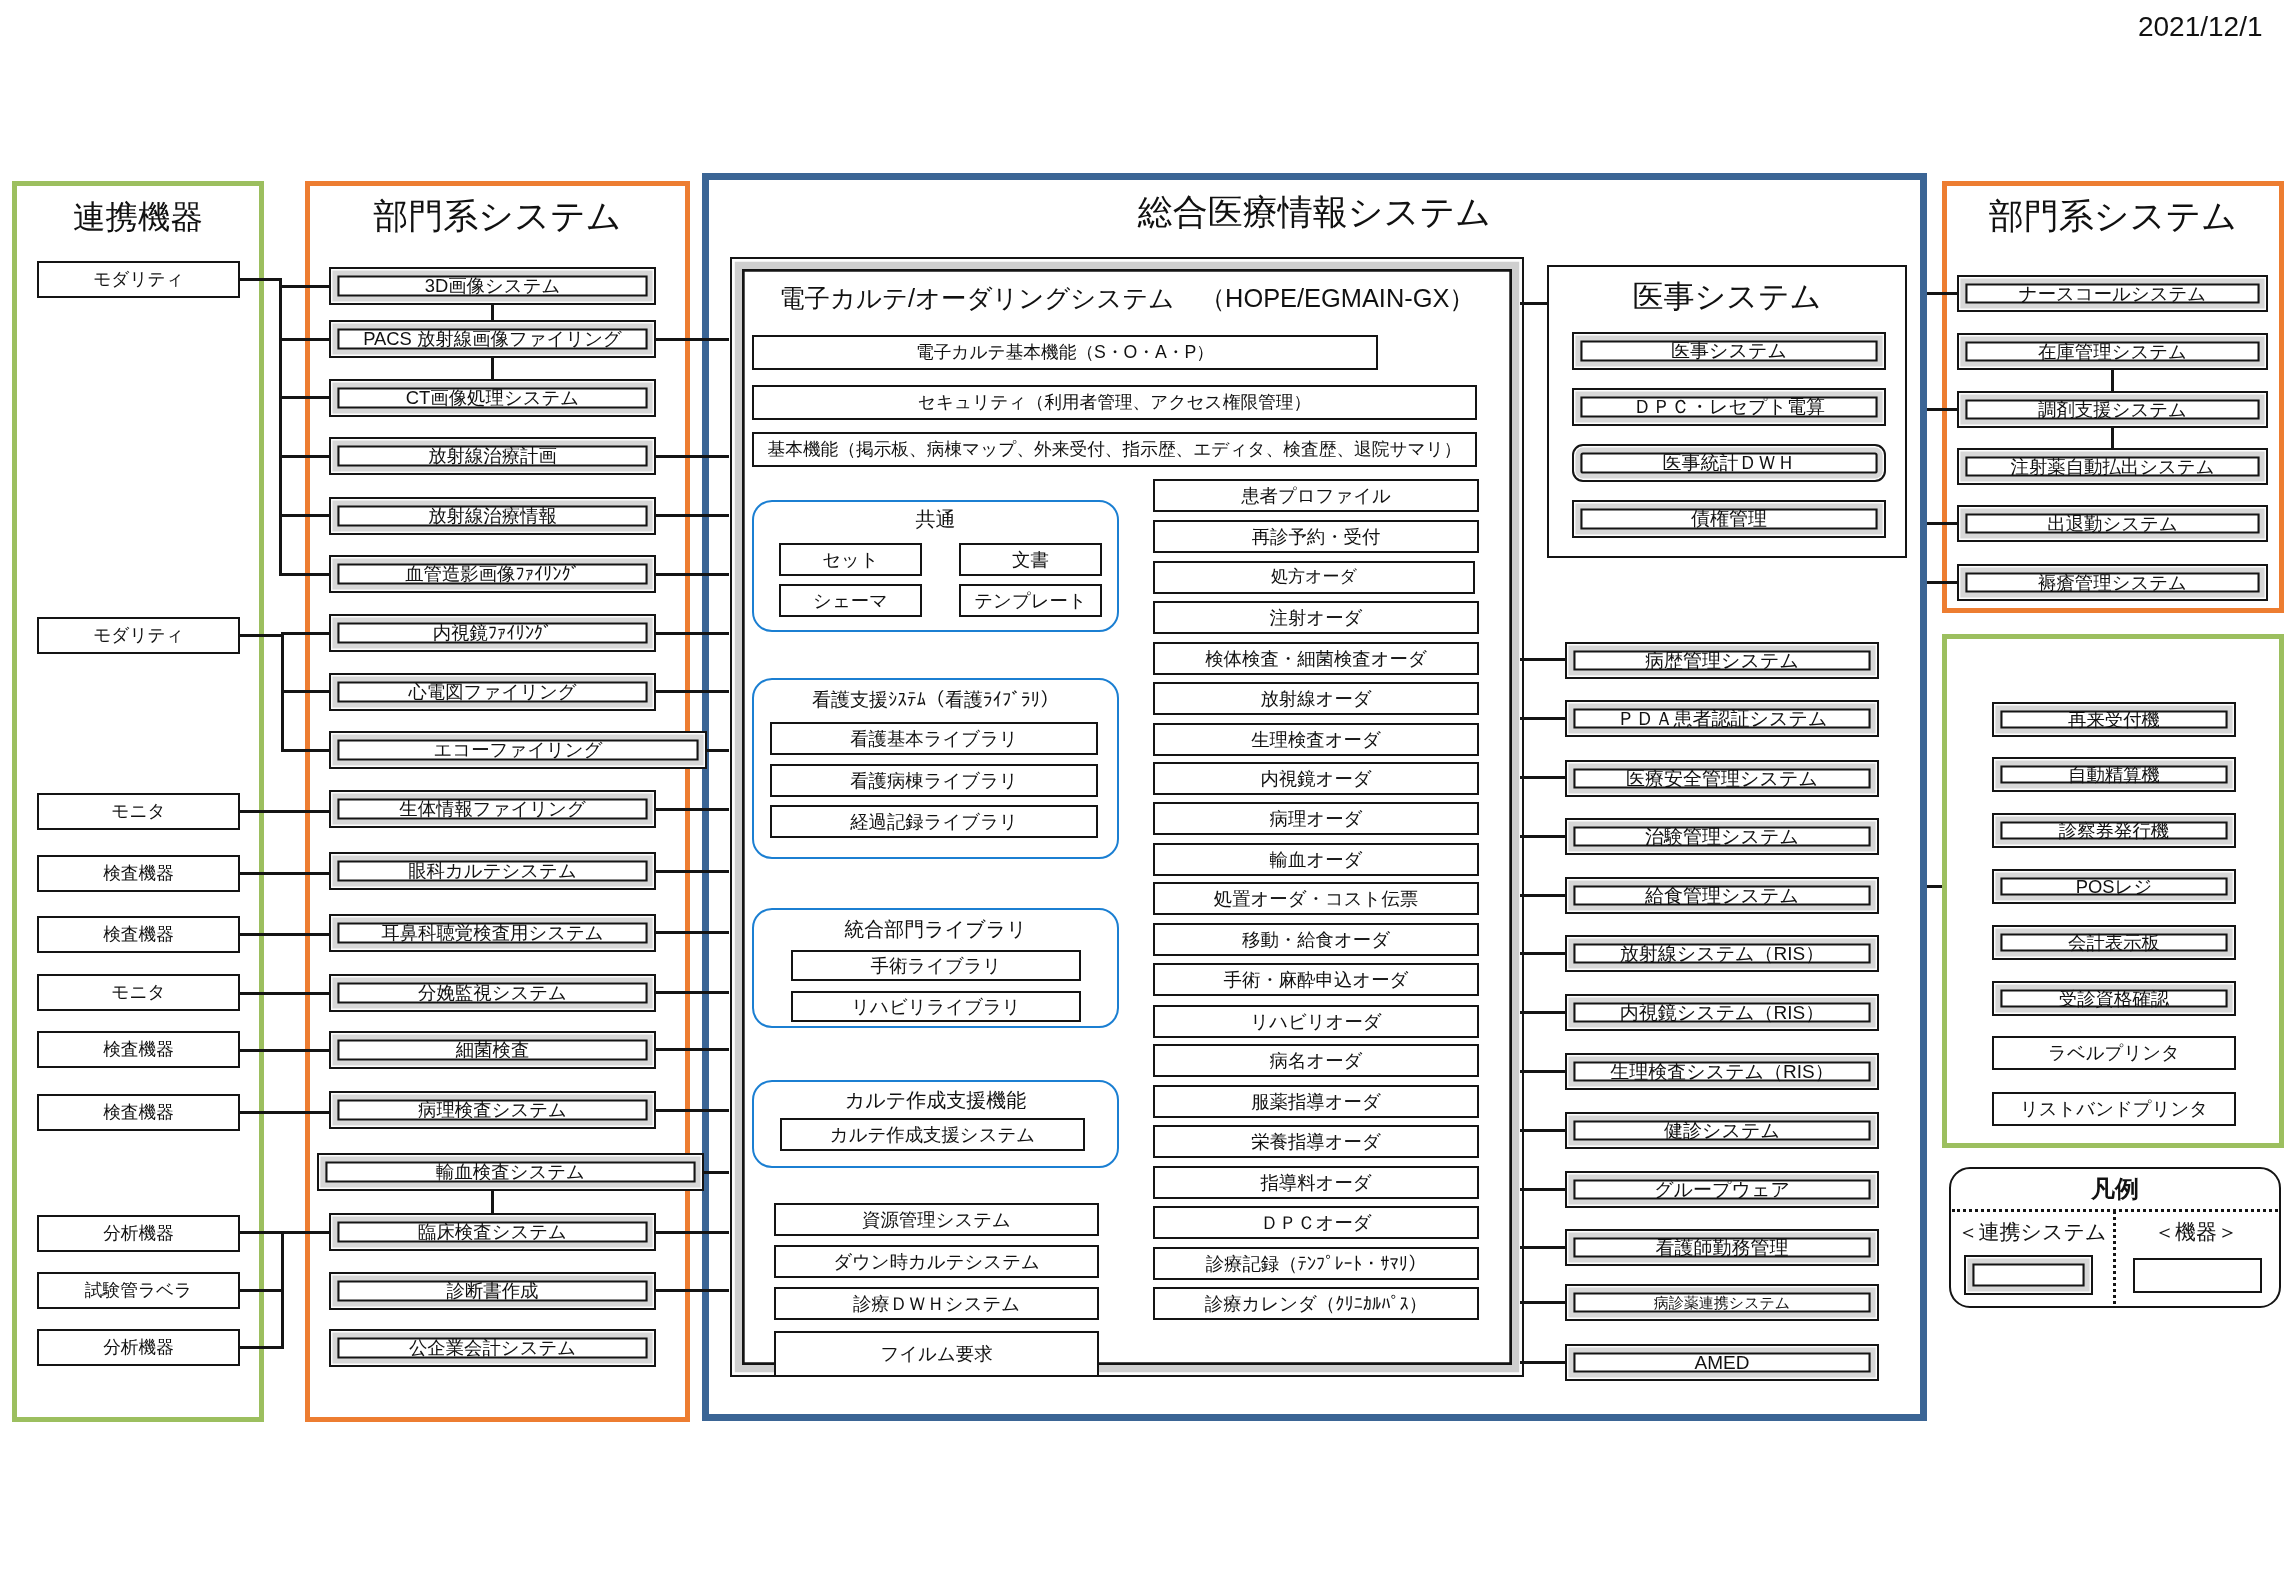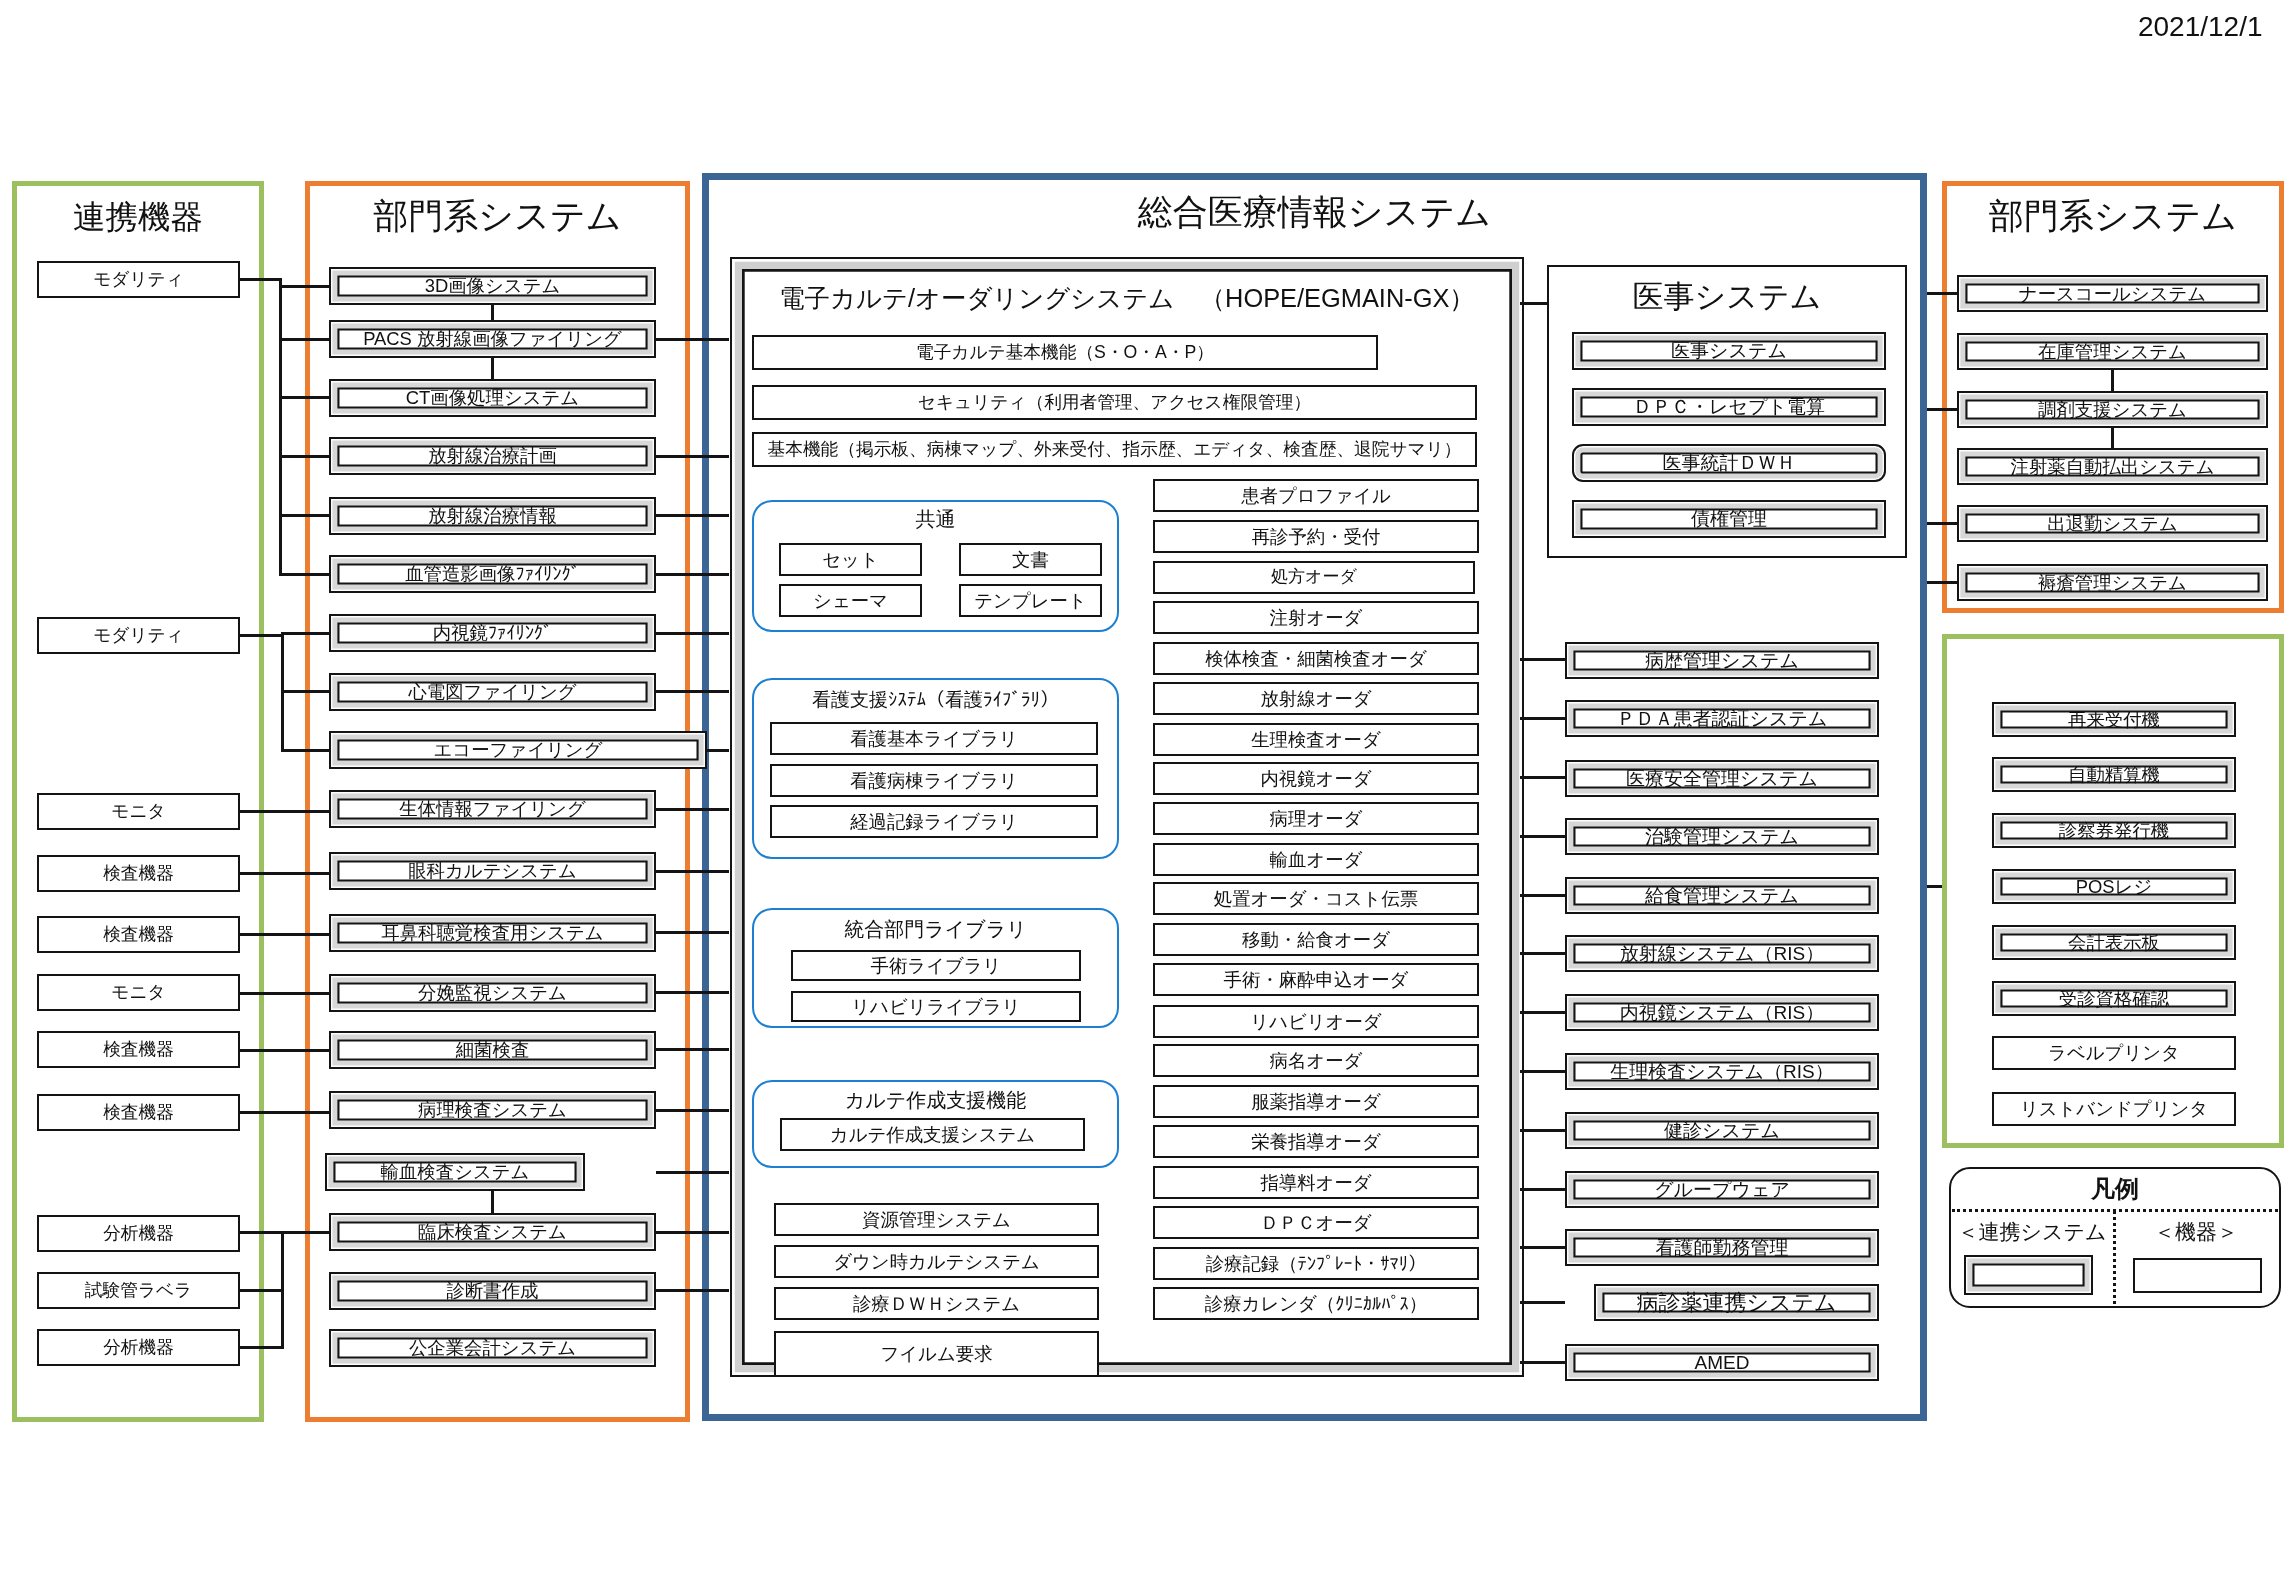--- a/index.html
+++ b/index.html
@@ -155,21 +155,21 @@
       <div class="node bevel" style="left: 329px; top: 555px; width: 327px; height: 38px; font-size: 18.4px;">血管造影画像ﾌｧｲﾘﾝｸﾞ</div>
       <div class="node bevel" style="left: 329px; top: 614px; width: 327px; height: 38px; font-size: 18.4px;">内視鏡ﾌｧｲﾘﾝｸﾞ</div>
       <div class="node bevel" style="left: 329px; top: 673px; width: 327px; height: 38px; font-size: 18.4px;">心電図ファイリング</div>
       <div class="node bevel" style="left: 329px; top: 731px; width: 378px; height: 38px; font-size: 18.4px;">エコーファイリング</div>
       <div class="node bevel" style="left: 329px; top: 790px; width: 327px; height: 38px; font-size: 18.4px;">生体情報ファイリング</div>
       <div class="node bevel" style="left: 329px; top: 852px; width: 327px; height: 38px; font-size: 18.4px;">眼科カルテシステム</div>
       <div class="node bevel" style="left: 329px; top: 914px; width: 327px; height: 38px; font-size: 18.4px;">耳鼻科聴覚検査用システム</div>
       <div class="node bevel" style="left: 329px; top: 974px; width: 327px; height: 38px; font-size: 18.4px;">分娩監視システム</div>
       <div class="node bevel" style="left: 329px; top: 1031px; width: 327px; height: 38px; font-size: 18.4px;">細菌検査</div>
       <div class="node bevel" style="left: 329px; top: 1091px; width: 327px; height: 38px; font-size: 18.4px;">病理検査システム</div>
-      <div class="node bevel" style="left: 325px; top: 1153px; width: 260px; height: 38px; font-size: 18.4px;">輸血検査システム</div>
+      <div class="node bevel" style="left: 317px; top: 1153px; width: 387px; height: 38px; font-size: 18.4px;">輸血検査システム</div>
       <div class="node bevel" style="left: 329px; top: 1213px; width: 327px; height: 38px; font-size: 18.4px;">臨床検査システム</div>
       <div class="node bevel" style="left: 329px; top: 1272px; width: 327px; height: 38px; font-size: 18.4px;">診断書作成</div>
       <div class="node bevel" style="left: 329px; top: 1329px; width: 327px; height: 38px; font-size: 18.4px;">公企業会計システム</div>
       <div class="node flat" style="left: 752px; top: 335px; width: 626px; height: 35px; font-size: 17.7px;">電子カルテ基本機能（S・O・A・P）</div>
       <div class="node flat" style="left: 752px; top: 385px; width: 725px; height: 35px; font-size: 17.7px;">セキュリティ（利用者管理、アクセス権限管理）</div>
       <div class="node flat" style="left: 752px; top: 432px; width: 725px; height: 35px; font-size: 17.7px;">基本機能（掲示板、病棟マップ、外来受付、指示歴、エディタ、検査歴、退院サマリ）</div>
       <div class="node flat" style="left: 774px; top: 1203px; width: 325px; height: 32.5px; font-size: 18.4px;">資源管理システム</div>
       <div class="node flat" style="left: 774px; top: 1245px; width: 325px; height: 32.5px; font-size: 18.4px;">ダウン時カルテシステム</div>
       <div class="node flat" style="left: 774px; top: 1287px; width: 325px; height: 32.5px; font-size: 18.4px;">診療ＤＷＨシステム</div>
       <div class="node flat" style="left: 774px; top: 1331px; width: 325px; height: 46px; font-size: 18.4px;">フイルム要求</div>
@@ -202,21 +202,21 @@
       <div class="node bevel" style="left: 1565px; top: 700px; width: 314px; height: 37px; font-size: 19px;">ＰＤＡ患者認証システム</div>
       <div class="node bevel" style="left: 1565px; top: 760px; width: 314px; height: 37px; font-size: 19px;">医療安全管理システム</div>
       <div class="node bevel" style="left: 1565px; top: 818px; width: 314px; height: 37px; font-size: 19px;">治験管理システム</div>
       <div class="node bevel" style="left: 1565px; top: 877px; width: 314px; height: 37px; font-size: 19px;">給食管理システム</div>
       <div class="node bevel" style="left: 1565px; top: 935px; width: 314px; height: 37px; font-size: 19px;">放射線システム（RIS）</div>
       <div class="node bevel" style="left: 1565px; top: 994px; width: 314px; height: 37px; font-size: 19px;">内視鏡システム（RIS）</div>
       <div class="node bevel" style="left: 1565px; top: 1053px; width: 314px; height: 37px; font-size: 19px;">生理検査システム（RIS）</div>
       <div class="node bevel" style="left: 1565px; top: 1112px; width: 314px; height: 37px; font-size: 19px;">健診システム</div>
       <div class="node bevel" style="left: 1565px; top: 1171px; width: 314px; height: 37px; font-size: 19px;">グループウェア</div>
       <div class="node bevel" style="left: 1565px; top: 1229px; width: 314px; height: 37px; font-size: 19px;">看護師勤務管理</div>
-      <div class="node bevel" style="left: 1565px; top: 1284px; width: 285px; height: 37px; font-size: 22px; margin-left: 29px;">病診薬連携システム</div>
+      <div class="node bevel" style="left: 1565px; top: 1284px; width: 314px; height: 37px; font-size: 15px;">病診薬連携システム</div>
       <div class="node bevel" style="left: 1565px; top: 1344px; width: 314px; height: 37px; font-size: 19px;">AMED</div>
       <div class="node bevel" style="left: 1957px; top: 275px; width: 311px; height: 37px; font-size: 18.4px;">ナースコールシステム</div>
       <div class="node bevel" style="left: 1957px; top: 333px; width: 311px; height: 37px; font-size: 18.4px;">在庫管理システム</div>
       <div class="node bevel" style="left: 1957px; top: 391px; width: 311px; height: 37px; font-size: 18.4px;">調剤支援システム</div>
       <div class="node bevel" style="left: 1957px; top: 448px; width: 311px; height: 37px; font-size: 18.4px;">注射薬自動払出システム</div>
       <div class="node bevel" style="left: 1957px; top: 505px; width: 311px; height: 37px; font-size: 18.4px;">出退勤システム</div>
       <div class="node bevel" style="left: 1957px; top: 564px; width: 311px; height: 37px; font-size: 18.4px;">褥瘡管理システム</div>
       <div class="node bevel" style="left: 1992px; top: 702px; width: 244px; height: 35px; font-size: 18.4px;">再来受付機</div>
       <div class="node bevel" style="left: 1992px; top: 757px; width: 244px; height: 35px; font-size: 18.4px;">自動精算機</div>
       <div class="node bevel" style="left: 1992px; top: 813px; width: 244px; height: 35px; font-size: 18.4px;">診察券発行機</div>

